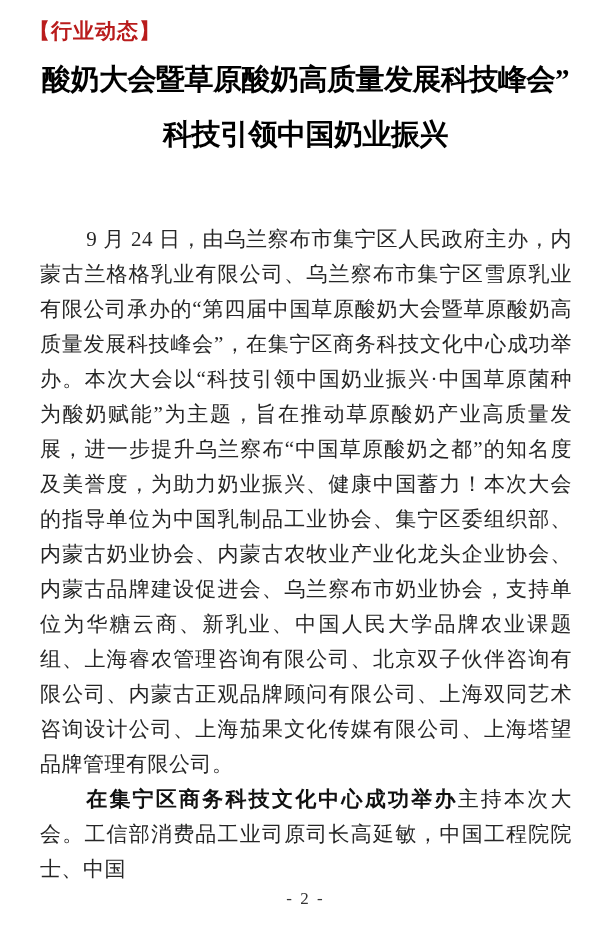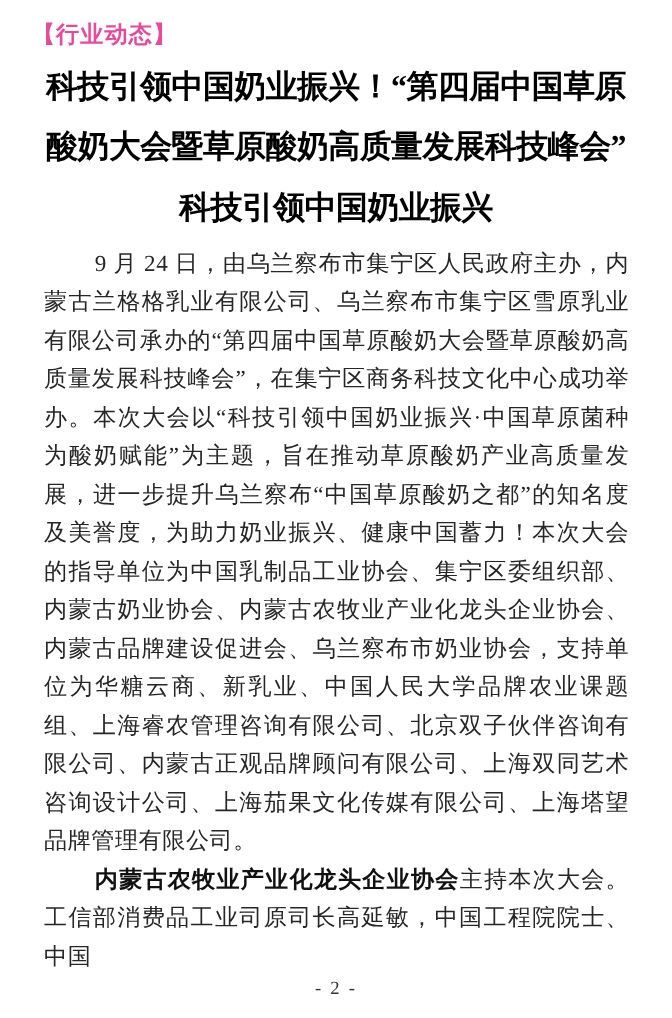--- a/index.html
+++ b/index.html
@@ -16,21 +16,21 @@
     font-family: "Liberation Serif", "DejaVu Serif", serif;
     color: #1f1f1f;
   }
   .section-label {
     position: absolute;
     left: 29px;
     top: 17px;
     font-family: "Liberation Sans", "DejaVu Sans", sans-serif;
     font-size: 21px;
     font-weight: 600;
-    color: #ec4899;
+    color: #b91c1c;
     letter-spacing: 1px;
   }
   .article-title {
     position: absolute;
     left: 38px;
     right: 38px;
     top: 52px;
     margin: 0;
     font-size: 29px;
     font-weight: 700;
@@ -74,25 +74,24 @@
   }
 </style>
 </head>
 <body>
 
 <div class="doc-page">
 
   <div class="section-label">【行业动态】</div>
 
   <h1 class="article-title">
-      <div class="title-line">科技引领中国奶业振兴！“第四届中国草原</div>
       <div class="title-line">酸奶大会暨草原酸奶高质量发展科技峰会”</div>
       <div class="title-line">科技引领中国奶业振兴</div>
     </h1>
 
   <div class="document-body">
       <p class="para"><span class="">9 月 24 日，由乌兰察布市集宁区人民政府主办，内蒙古兰格格乳业有限公司、乌兰察布市集宁区雪原乳业有限公司承办的“第四届中国草原酸奶大会暨草原酸奶高质量发展科技峰会”，在集宁区商务科技文化中心成功举办。本次大会以“科技引领中国奶业振兴·中国草原菌种为酸奶赋能”为主题，旨在推动草原酸奶产业高质量发展，进一步提升乌兰察布“中国草原酸奶之都”的知名度及美誉度，为助力奶业振兴、健康中国蓄力！本次大会的指导单位为中国乳制品工业协会、集宁区委组织部、内蒙古奶业协会、内蒙古农牧业产业化龙头企业协会、内蒙古品牌建设促进会、乌兰察布市奶业协会，支持单位为华糖云商、新乳业、中国人民大学品牌农业课题组、上海睿农管理咨询有限公司、北京双子伙伴咨询有限公司、内蒙古正观品牌顾问有限公司、上海双同艺术咨询设计公司、上海茄果文化传媒有限公司、上海塔望品牌管理有限公司。</span></p>
-      <p class="para"><span class="bold-seg">内蒙古农牧业产业化龙头企业协会</span><span class="">主持本次大会。工信部消费品工业司原司长高延敏，中国工程院院士、中国</span></p>
+      <p class="para"><span class="bold-seg">在集宁区商务科技文化中心成功举办</span><span class="">主持本次大会。工信部消费品工业司原司长高延敏，中国工程院院士、中国</span></p>
     </div>
 
   <div class="page-number">- 2 -</div>
 
 </div>
 
 </body></html>

